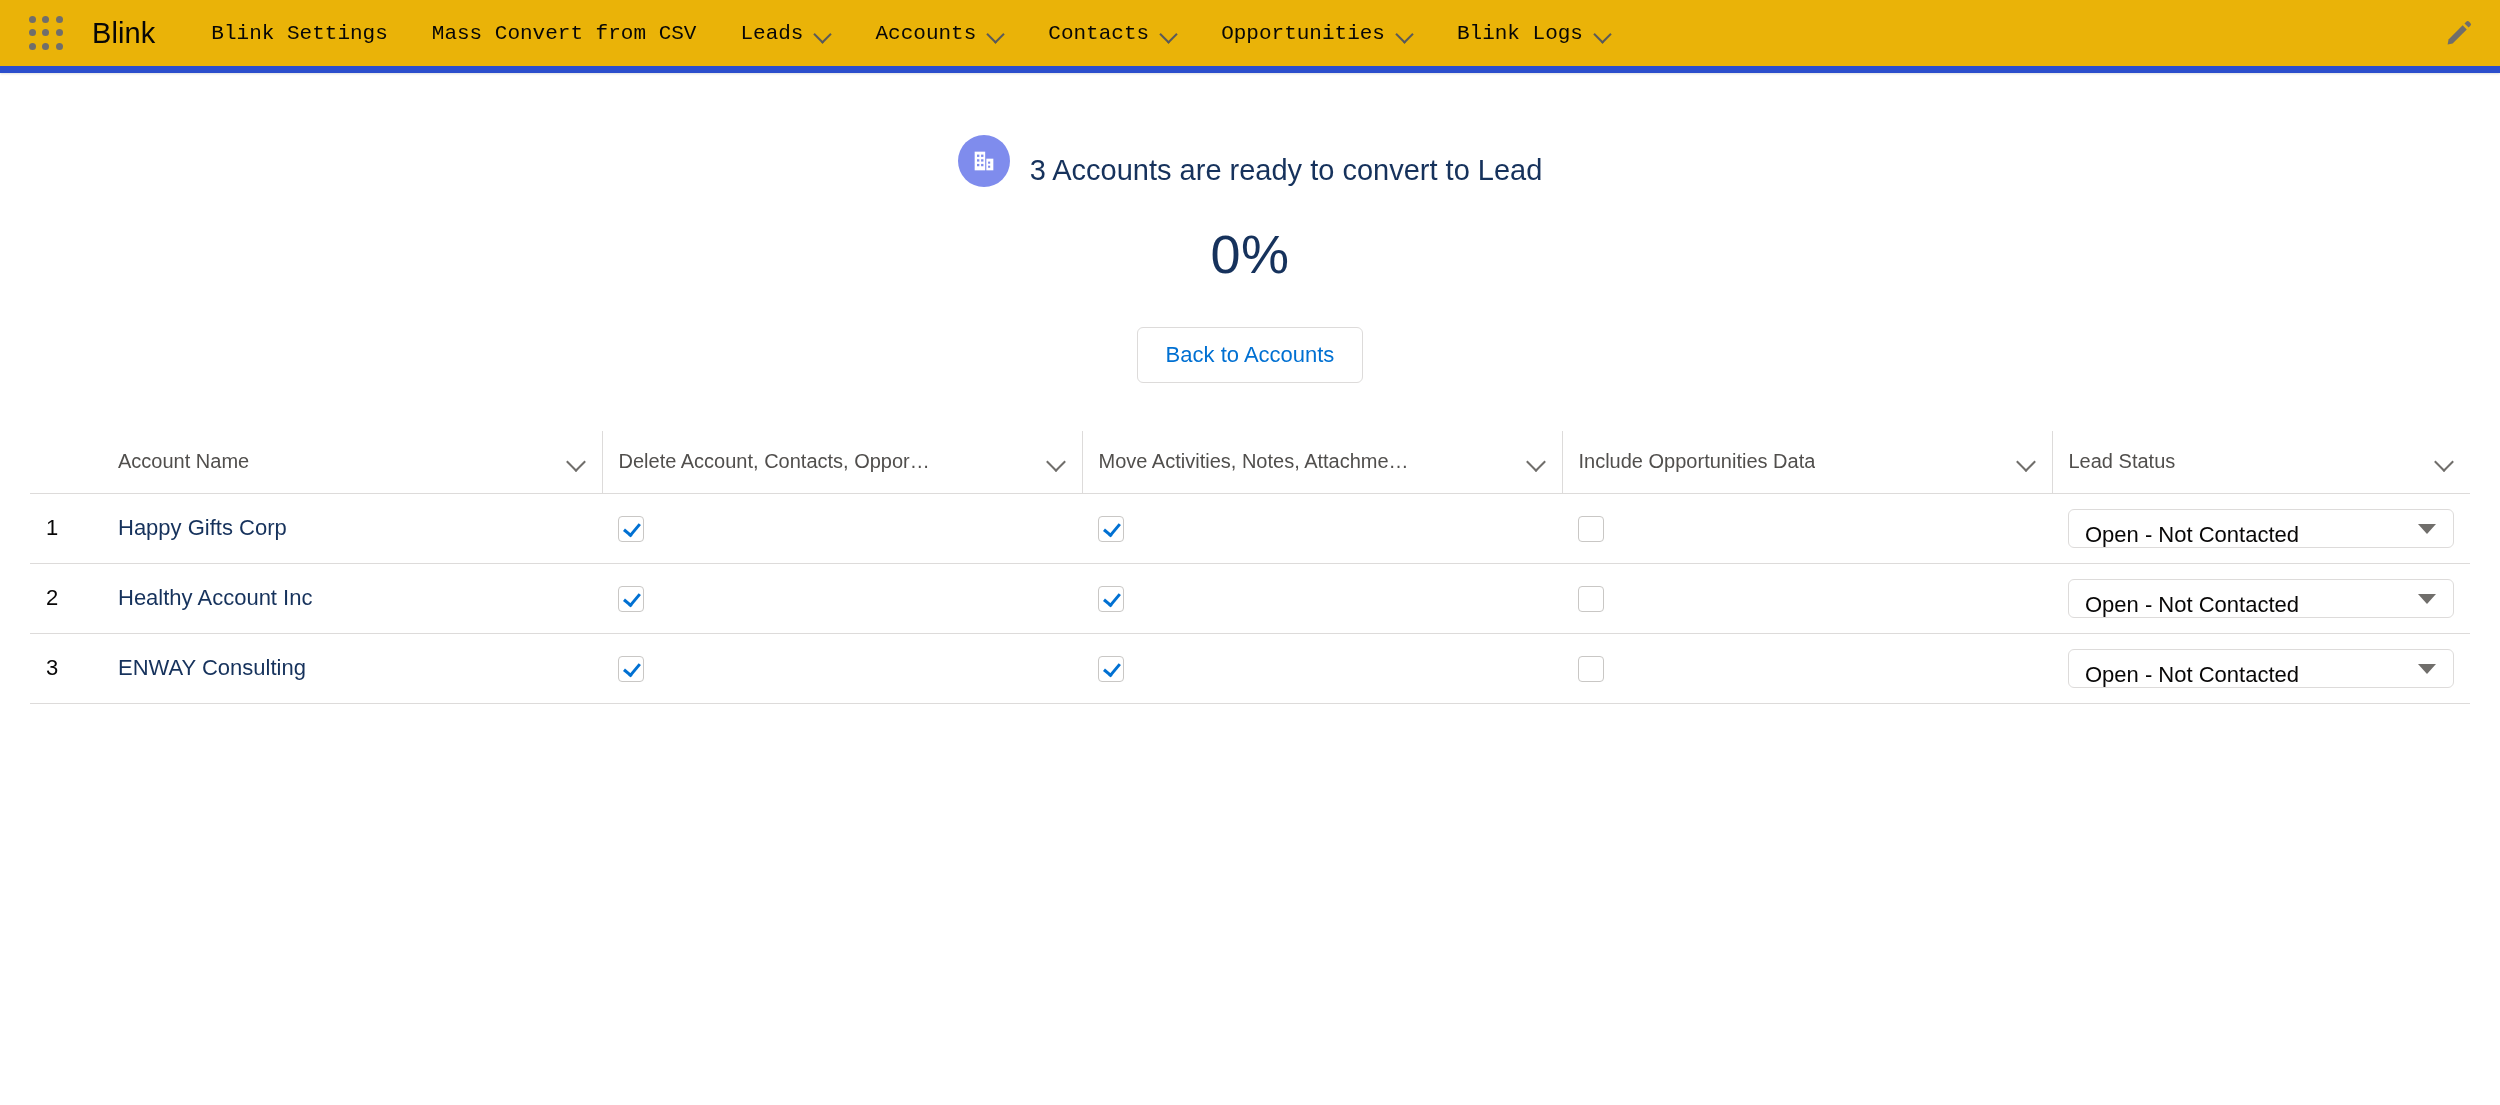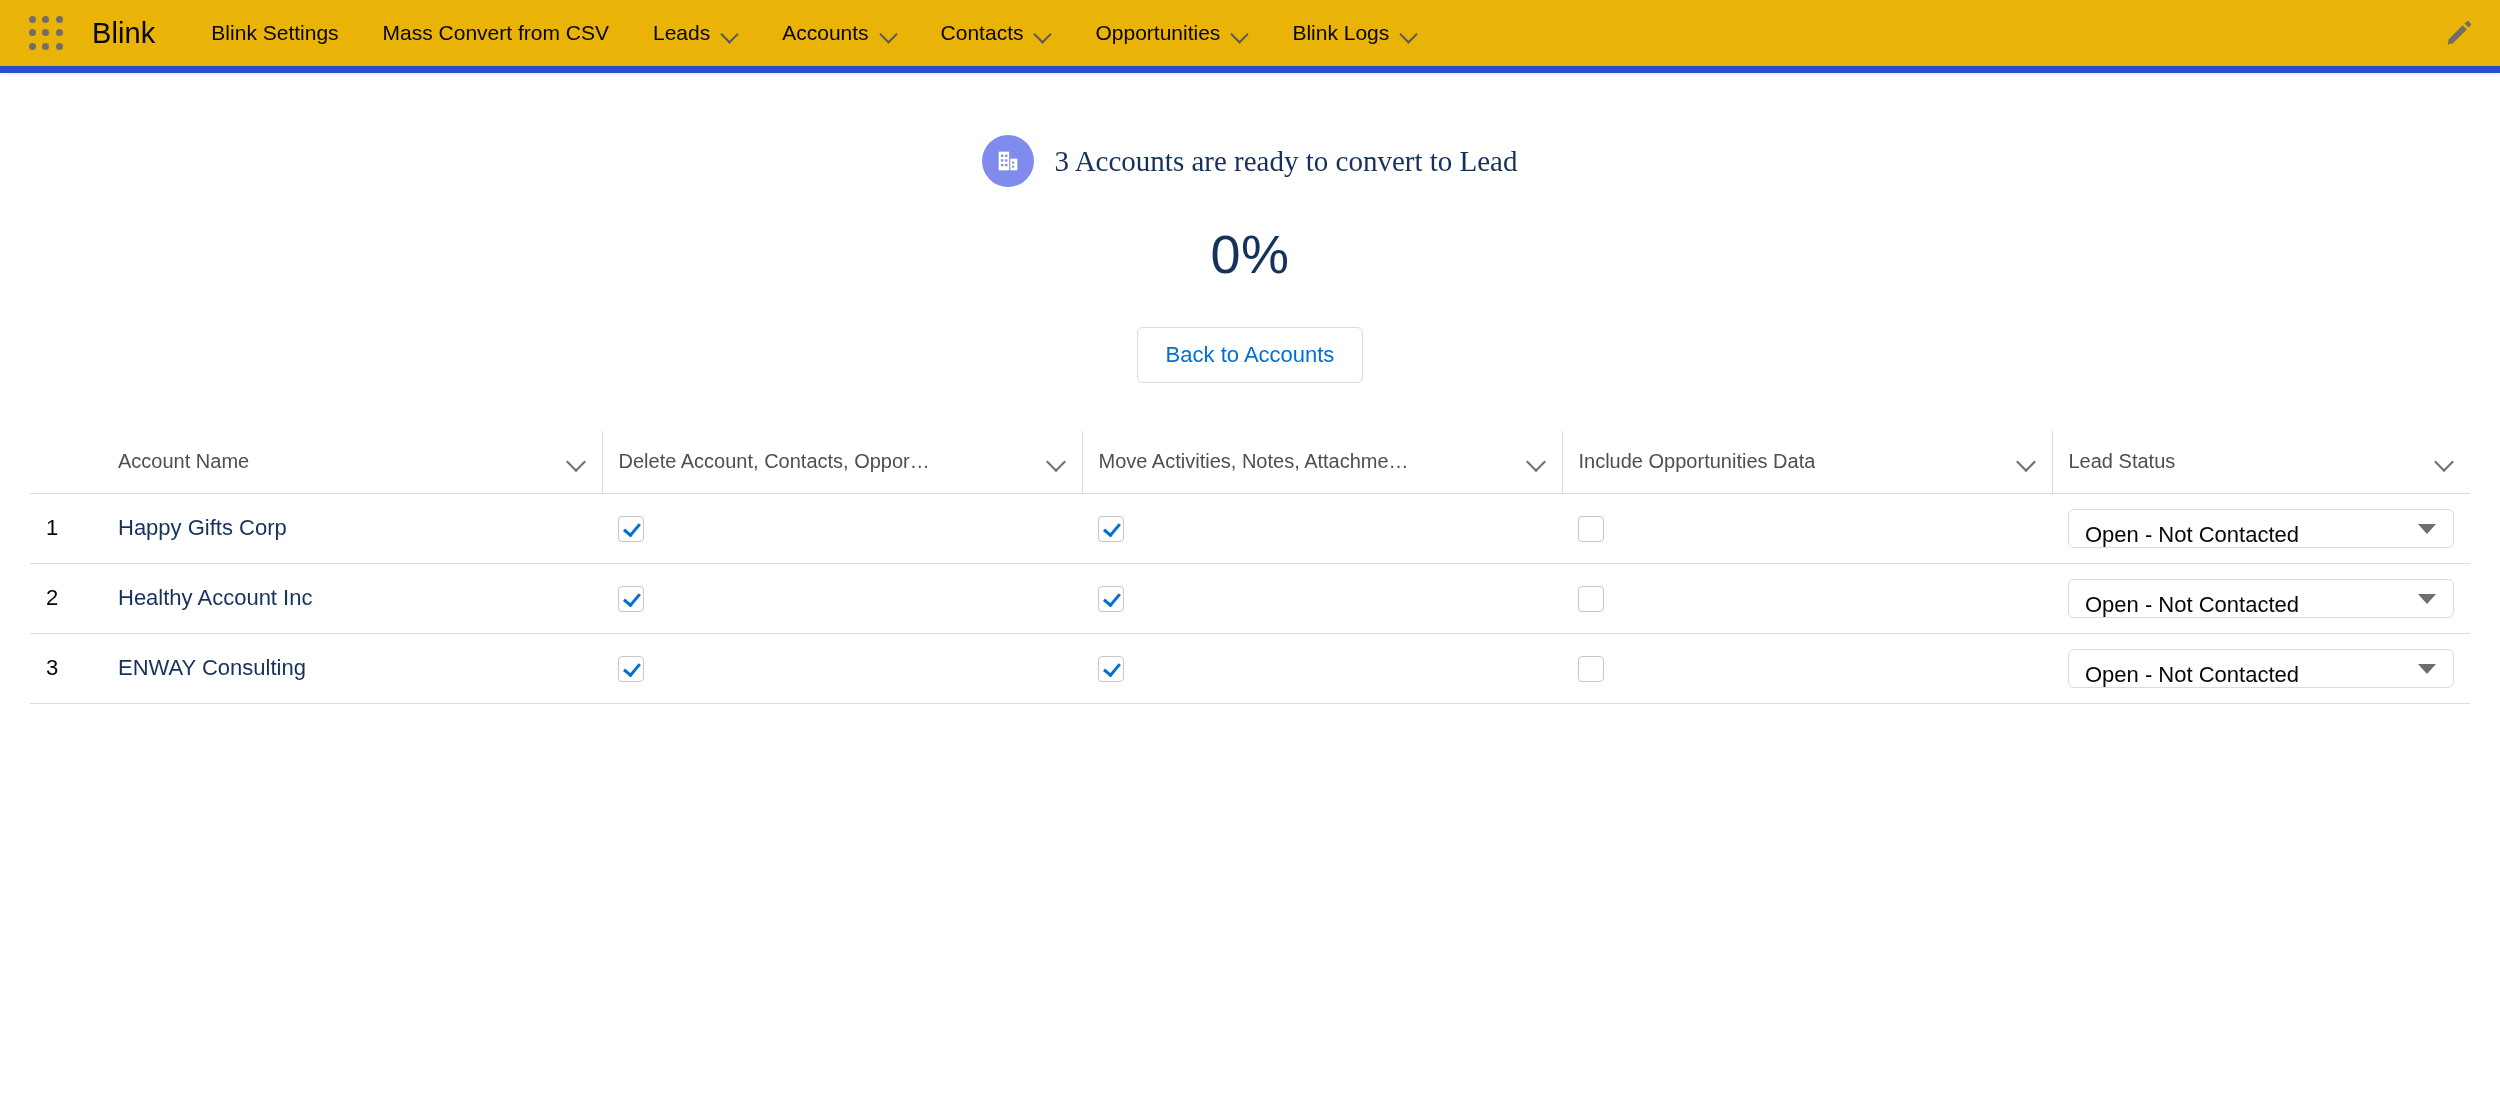--- a/index.html
+++ b/index.html
@@ -55,20 +55,21 @@
     letter-spacing: .1px;
     cursor: pointer;
   }
 
   .nav-items {
     display: flex;
     align-items: center;
     height: 100%;
     flex: 1 1 auto;
     min-width: 0;
+    font-family: Liberation Mono, monospace;
   }
   .nav-item {
     display: flex;
     align-items: center;
     gap: 11px;
     padding: 0 22px;
     height: 100%;
     font-size: 21px;
     color: #080707;
     white-space: nowrap;
@@ -100,24 +101,23 @@
     width: 30px; height: 30px;
     cursor: pointer;
     display: block;
   }
 
   
   .content { padding-top: 62px; }
 
   .summary-head {
     display: flex;
-    align-items: center;
+    align-items: flex-end;
     justify-content: center;
     gap: 20px;
-    font-family: Liberation Serif, serif;
   }
   .obj-icon {
     width: 52px; height: 52px;
     border-radius: 50%;
     background: #7f8ced;
     display: flex;
     align-items: center;
     justify-content: center;
     flex: 0 0 auto;
   }

